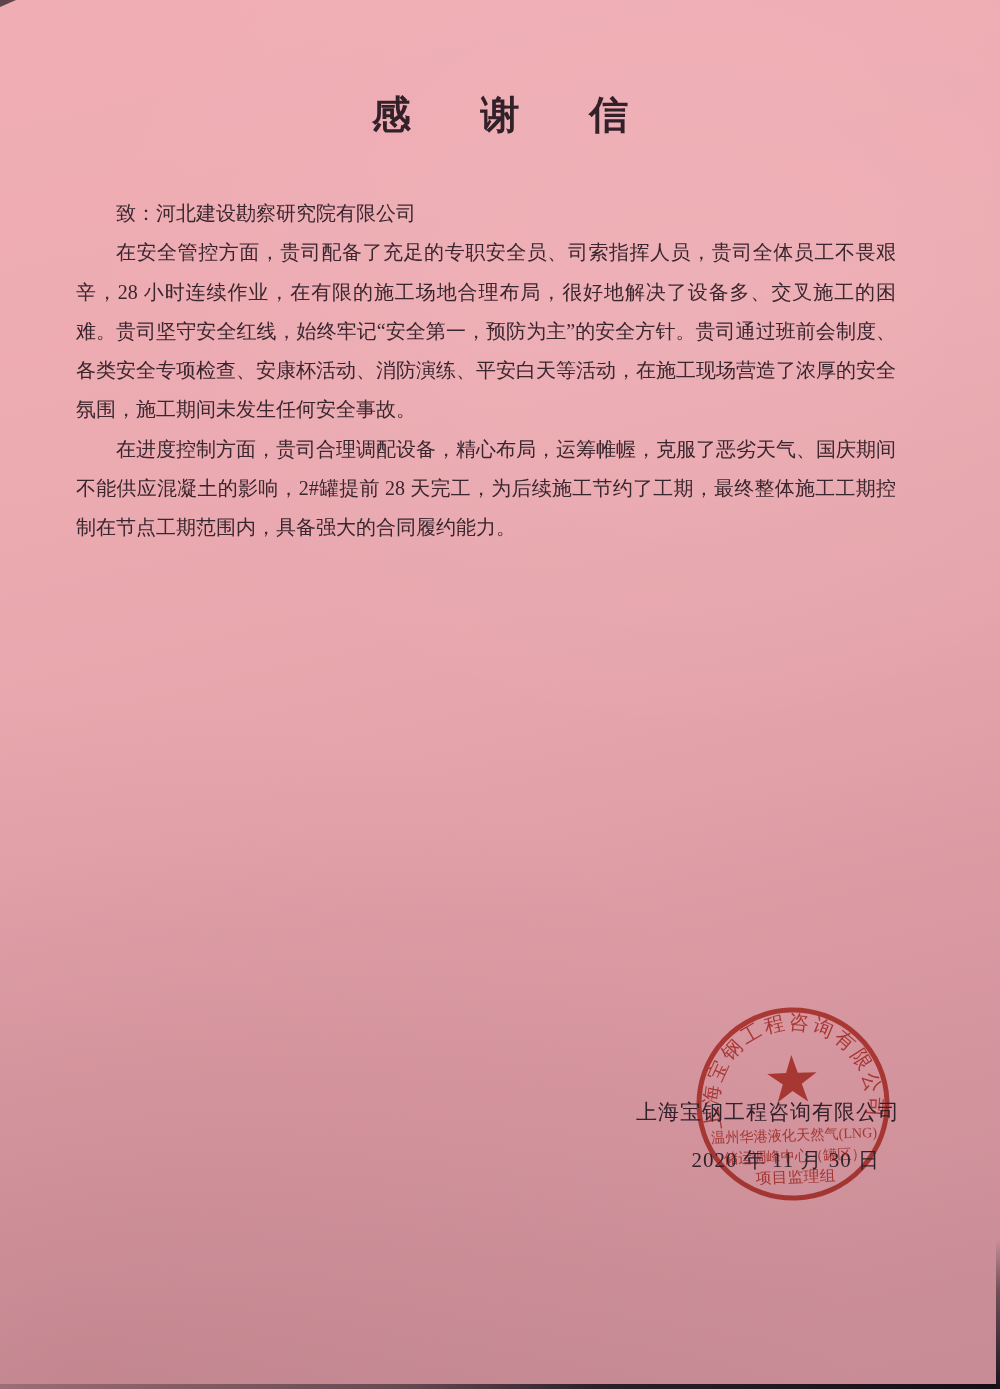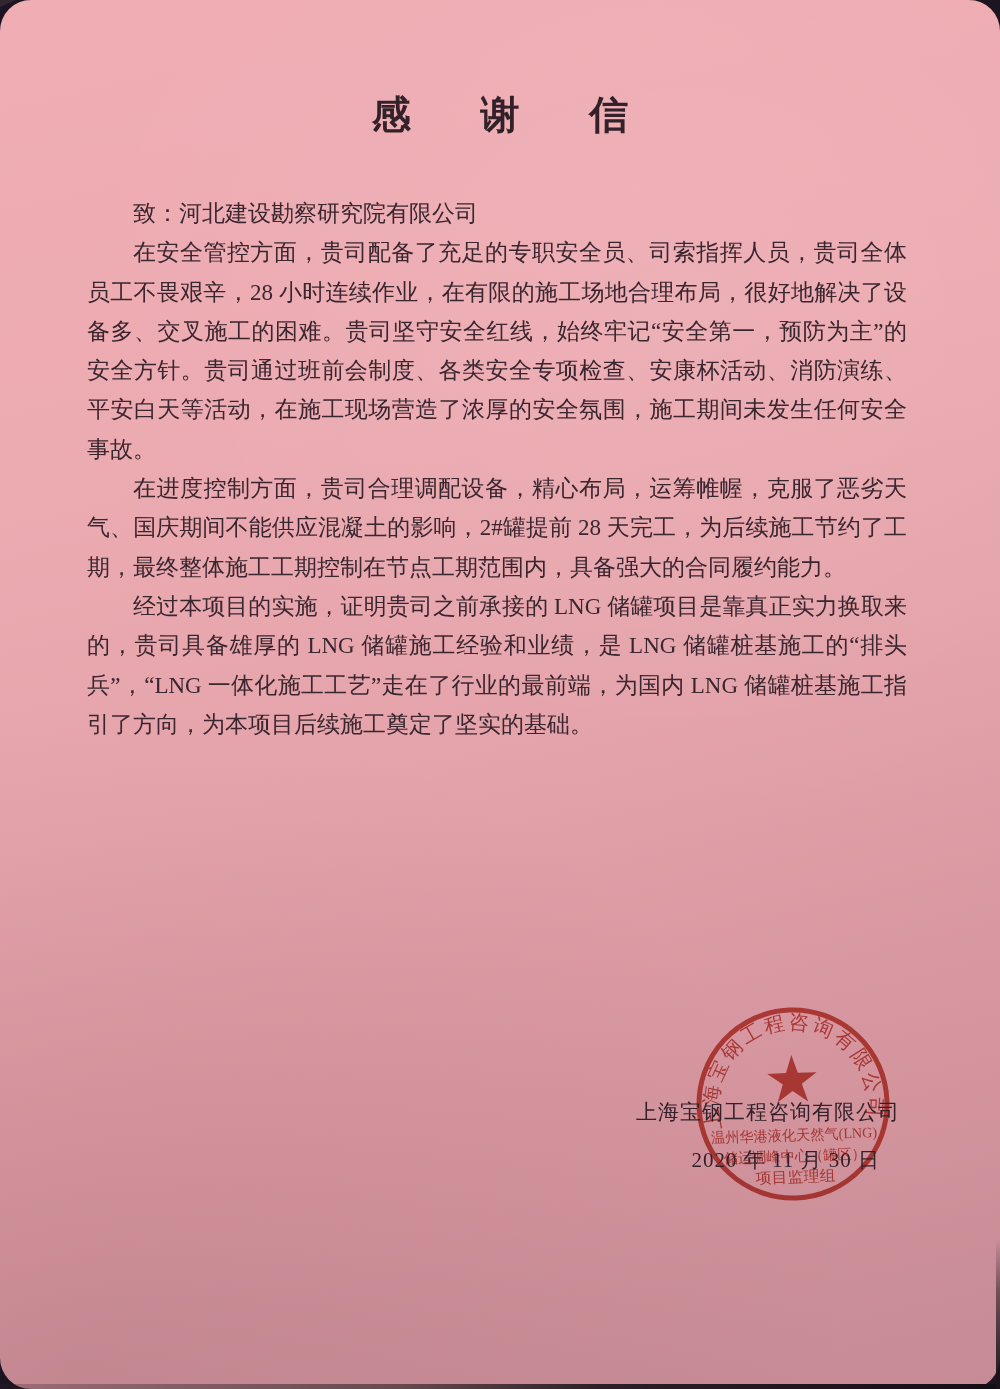--- a/index.html
+++ b/index.html
@@ -7,21 +7,20 @@
     width:1000px;height:1389px;position:relative;overflow:hidden;
     font-family:"Liberation Serif","DejaVu Serif",serif;
     background:#1c1420;
   }
   .paper{
     position:absolute;inset:0;
     background:
       radial-gradient(90% 55% at 68% 22%, rgba(255,255,255,0.07), rgba(255,255,255,0) 70%),
       radial-gradient(130% 80% at 8% 98%, rgba(96,48,58,0.10), rgba(96,48,58,0) 60%),
       linear-gradient(167deg, #f0adb4 0%, #ecaab1 30%, #e5a3ab 52%, #d6969f 76%, #c98d97 94%, #c68b95 100%);
-    border-radius: 31px;
   }
   .corner-artifact{
     position:absolute;top:0;left:0;width:16px;height:7px;
     background:#3a2a33;
     clip-path:polygon(0 0,100% 0,0 100%);
     opacity:.8;
   }
   .photo-edge-bottom{
     position:absolute;left:0;bottom:0;width:100%;height:5px;
     background:linear-gradient(90deg, rgba(42,30,38,0.25) 0%, rgba(42,30,38,0.6) 40%, rgba(28,20,28,0.9) 60%, #140e16 100%);
@@ -31,22 +30,22 @@
     background:linear-gradient(180deg, rgba(40,28,36,0) 0%, rgba(40,28,36,0.55) 35%, #1a1219 100%);
   }
   .title{
     position:absolute;top:88px;left:0;width:100%;
     text-align:center;
     font-size:39px;font-weight:bold;
     letter-spacing:30px;text-indent:30px;
     color:#33212a;
   }
   .letter-body{
-    position:absolute;top:194px;left:87px;width:820px;
-    font-size:23px;line-height:39.3px;
+    position:absolute;top:194px;left:76px;width:820px;
+    font-size:20px;line-height:39.3px;
     color:#3a262e;
     text-align:justify;
   }
   .letter-body p{margin:0;text-indent:2em;}
   .signature{
     position:absolute;top:1098px;right:100px;
     font-size:21px;color:#33212a;z-index:3;
     letter-spacing:1px;
   }
   .sign-date{
@@ -67,21 +66,20 @@
 <body>
 
 <div class="paper">
 
   <div class="title">感 谢 信</div>
 
   <div class="letter-body">
     <p>致：河北建设勘察研究院有限公司</p>
     <p>在安全管控方面，贵司配备了充足的专职安全员、司索指挥人员，贵司全体员工不畏艰辛，28 小时连续作业，在有限的施工场地合理布局，很好地解决了设备多、交叉施工的困难。贵司坚守安全红线，始终牢记“安全第一，预防为主”的安全方针。贵司通过班前会制度、各类安全专项检查、安康杯活动、消防演练、平安白天等活动，在施工现场营造了浓厚的安全氛围，施工期间未发生任何安全事故。</p>
     <p>在进度控制方面，贵司合理调配设备，精心布局，运筹帷幄，克服了恶劣天气、国庆期间不能供应混凝土的影响，2#罐提前 28 天完工，为后续施工节约了工期，最终整体施工工期控制在节点工期范围内，具备强大的合同履约能力。</p>
-    <p>经过本项目的实施，证明贵司之前承接的 LNG 储罐项目是靠真正实力换取来的，贵司具备雄厚的 LNG 储罐施工经验和业绩，是 LNG 储罐桩基施工的“排头兵”，“LNG 一体化施工工艺”走在了行业的最前端，为国内 LNG 储罐桩基施工指引了方向，为本项目后续施工奠定了坚实的基础。</p>
   </div>
 
   <svg class="seal" viewBox="0 0 220 220" xmlns="http://www.w3.org/2000/svg">
     <g fill="#c2473a" stroke="none">
       <circle cx="110" cy="110" r="94" fill="none" stroke="#c2473a" stroke-width="5"></circle>
       <path id="sealArc" d="M 38.3 131.9 A 75 75 0 1 1 181.7 131.9" fill="none"></path>
       <text font-size="20" letter-spacing="3" fill="#c2473a">
         <textPath href="#sealArc" startOffset="0">上海宝钢工程咨询有限公司</textPath>
       </text>
       <polygon points="110,61 115.9,78.9 134.7,79 119.5,90.1 125.3,108 110,97 94.7,108 100.5,90.1 85.3,79 104.1,78.9" fill="#c2473a"></polygon>

